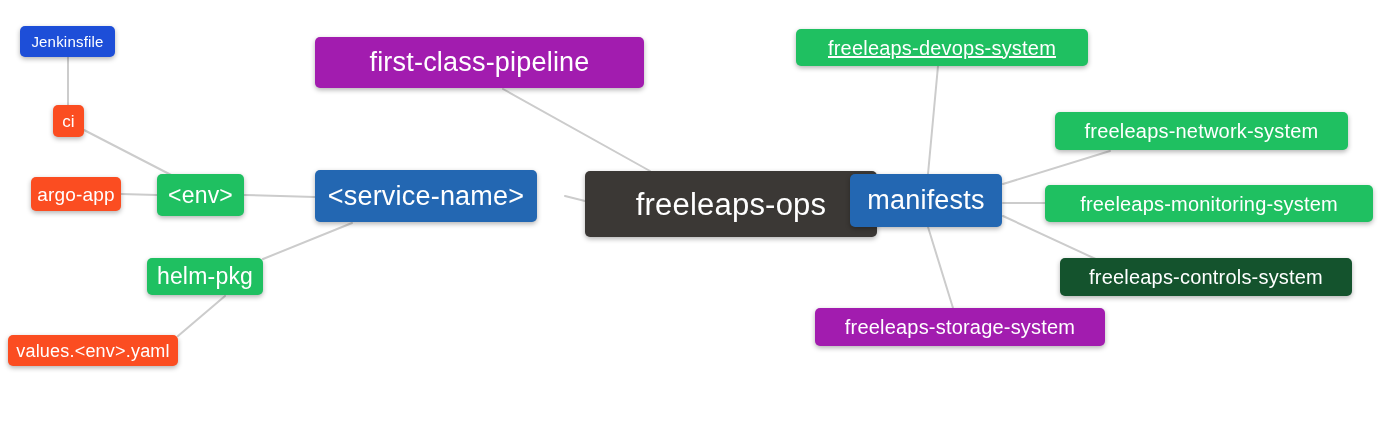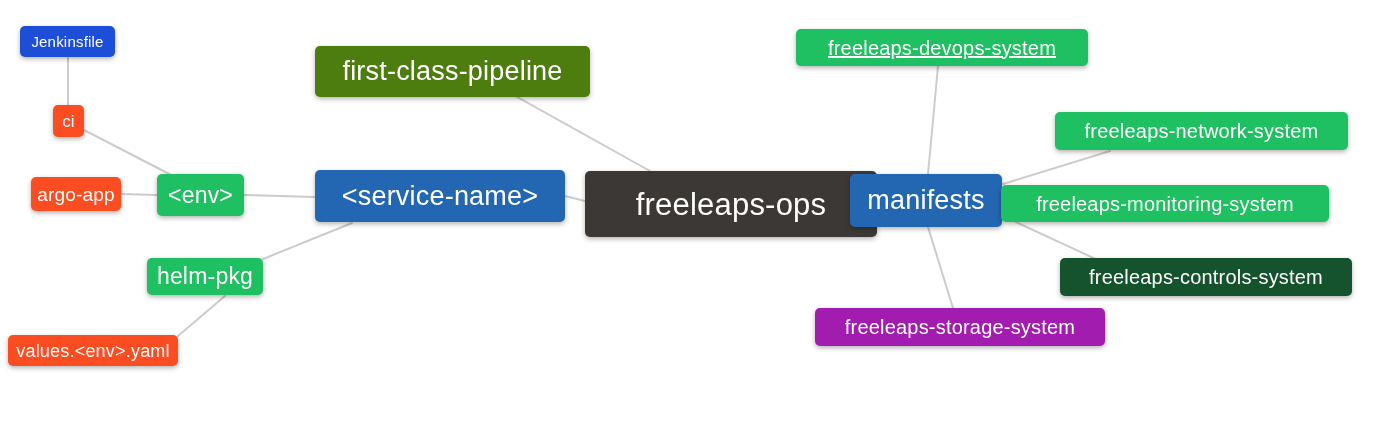--- a/index.html
+++ b/index.html
@@ -47,23 +47,23 @@
       <line x1="1003" y1="216" x2="1100" y2="261" stroke="#cccccc"></line>
       <line x1="928" y1="227" x2="953" y2="308" stroke="#cccccc"></line>
     </svg>
   <div>
       <div class="node" style="left: 20px; top: 26px; width: 95px; height: 31px; font-size: 15px; background: #1d4ed8; color: rgb(255, 255, 255);">Jenkinsfile</div>
       <div class="node" style="left: 53px; top: 105px; width: 31px; height: 32px; font-size: 17px; background: rgb(251, 77, 33); color: rgb(255, 255, 255);">ci</div>
       <div class="node" style="left: 31px; top: 177px; width: 90px; height: 34px; font-size: 19px; background: rgb(251, 77, 33); color: rgb(255, 255, 255);">argo-app</div>
       <div class="node" style="left: 157px; top: 174px; width: 87px; height: 42px; font-size: 23px; background: rgb(31, 192, 97); color: rgb(255, 255, 255);">&lt;env&gt;</div>
       <div class="node" style="left: 147px; top: 258px; width: 116px; height: 37px; font-size: 23px; background: rgb(31, 192, 97); color: rgb(255, 255, 255);">helm-pkg</div>
       <div class="node" style="left: 8px; top: 335px; width: 170px; height: 31px; font-size: 18px; background: rgb(251, 77, 33); color: rgb(255, 255, 255);">values.&lt;env&gt;.yaml</div>
-      <div class="node" style="left: 315px; top: 37px; width: 275px; height: 51px; font-size: 27px; background: #4d7c0f; color: rgb(255, 255, 255); margin-top: 9px;">first-class-pipeline</div>
-      <div class="node" style="left: 315px; top: 170px; width: 250px; height: 52px; font-size: 27px; background: rgb(35, 103, 178); color: rgb(255, 255, 255);">&lt;service-name&gt;</div>
+      <div class="node" style="left: 315px; top: 37px; width: 329px; height: 51px; font-size: 27px; background: #a21caf; color: rgb(255, 255, 255);">first-class-pipeline</div>
+      <div class="node" style="left: 315px; top: 170px; width: 222px; height: 52px; font-size: 27px; background: rgb(35, 103, 178); color: rgb(255, 255, 255);">&lt;service-name&gt;</div>
       <div class="node" style="left: 585px; top: 171px; width: 292px; height: 66px; font-size: 31px; background: rgb(59, 56, 53); color: rgb(255, 255, 255);">freeleaps-ops</div>
       <div class="node" style="left: 850px; top: 174px; width: 152px; height: 53px; font-size: 27px; background: rgb(35, 103, 178); color: rgb(255, 255, 255);">manifests</div>
       <div class="node" style="left: 796px; top: 29px; width: 292px; height: 37px; font-size: 20px; background: rgb(31, 192, 97); color: rgb(255, 255, 255); text-decoration: underline;">freeleaps-devops-system</div>
       <div class="node" style="left: 1055px; top: 112px; width: 293px; height: 38px; font-size: 20px; background: rgb(31, 192, 97); color: rgb(255, 255, 255);">freeleaps-network-system</div>
-      <div class="node" style="left: 1001px; top: 185px; width: 328px; height: 37px; font-size: 20px; background: rgb(31, 192, 97); color: rgb(255, 255, 255);">freeleaps-monitoring-system</div>
+      <div class="node" style="left: 1045px; top: 185px; width: 328px; height: 37px; font-size: 20px; background: rgb(31, 192, 97); color: rgb(255, 255, 255);">freeleaps-monitoring-system</div>
       <div class="node" style="left: 1060px; top: 258px; width: 292px; height: 38px; font-size: 20px; background: #14532d; color: rgb(255, 255, 255);">freeleaps-controls-system</div>
       <div class="node" style="left: 815px; top: 308px; width: 290px; height: 38px; font-size: 20px; background: #a21caf; color: rgb(255, 255, 255);">freeleaps-storage-system</div>
     </div>
 </div>
 
 </body></html>

